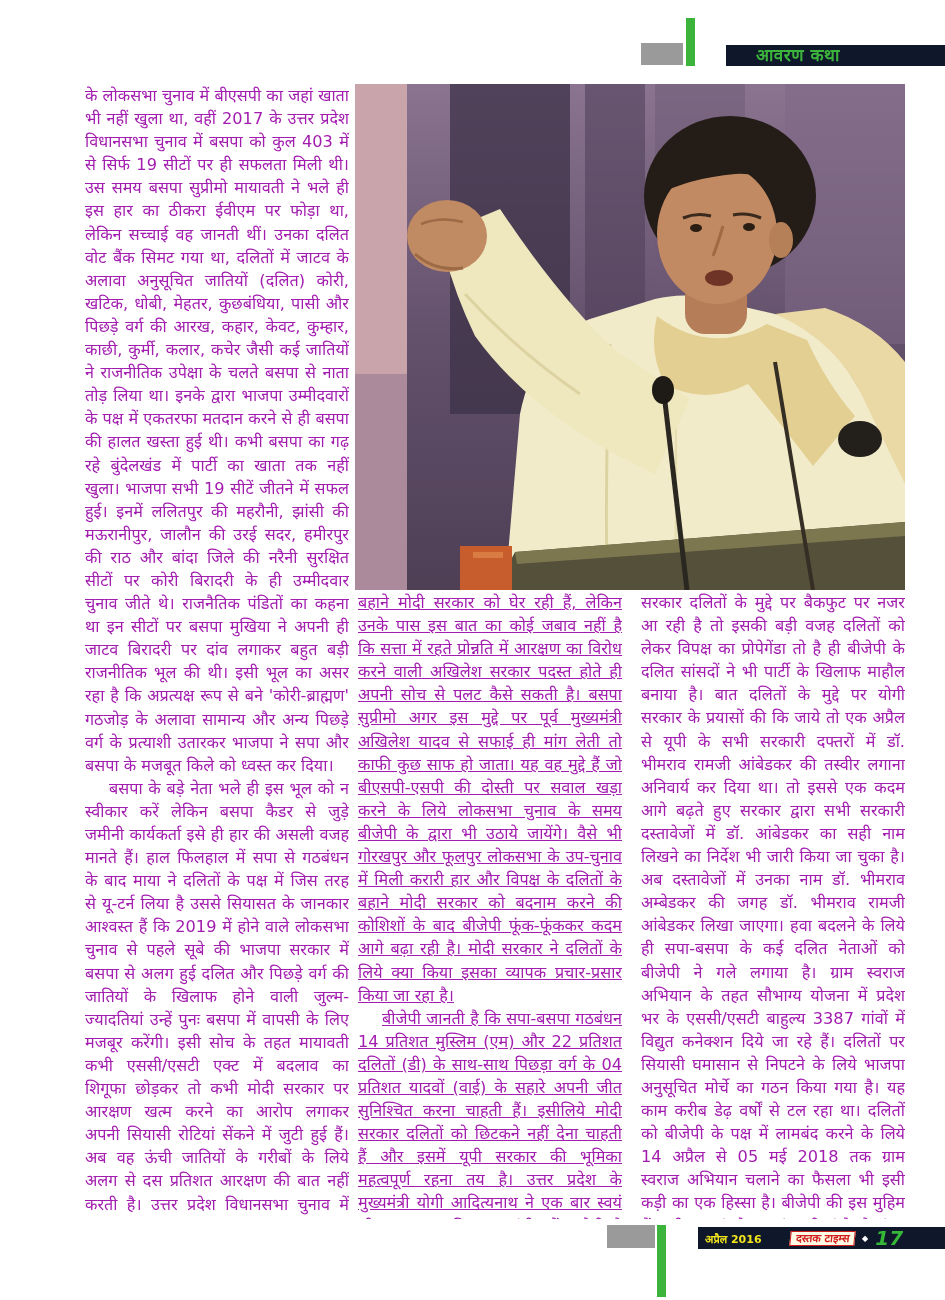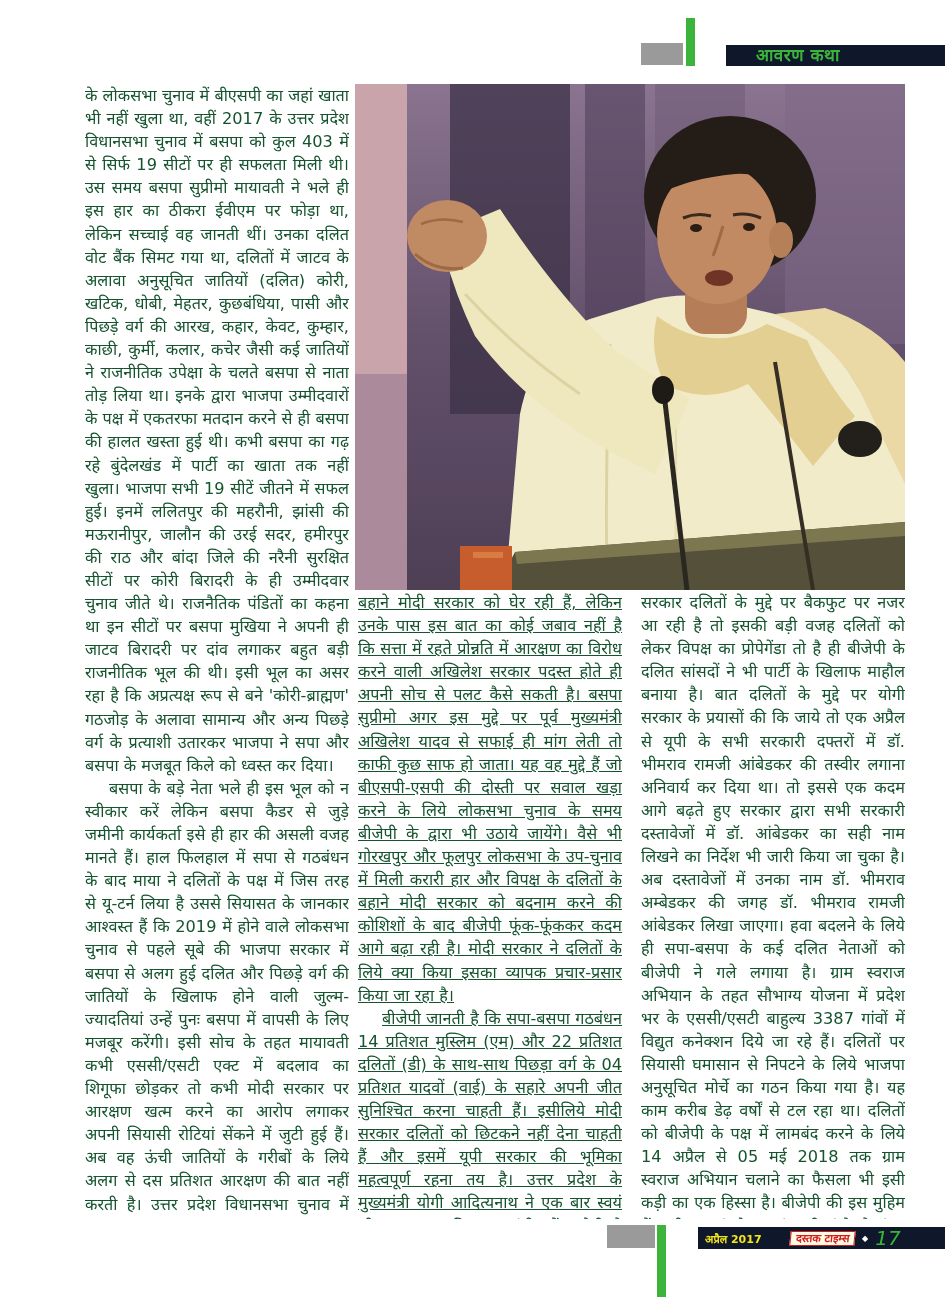--- a/index.html
+++ b/index.html
@@ -7,41 +7,41 @@
         font-family:"DejaVu Sans",sans-serif;}
 
   
   .gray-block{position:absolute;background:#9a9a9a;}
   .green-bar{position:absolute;background:#3cb43c;}
   .black-bar{position:absolute;background:#0f172a;display:flex;align-items:flex-end;margin-left:28px;}
 
   .section-label{color:#3cb43c;font-weight:bold;font-size:17px;padding-left:30px;letter-spacing:.5px;}
 
   
-  .col{position:absolute;width:264px;text-align:justify;color:#14532d;
+  .col{position:absolute;width:264px;text-align:justify;color:#a21caf;
        font-size:16.2px;line-height:23.1px;overflow:hidden;}
   .col1{left:85px;top:84px;height:1134px;}
   .col2{left:358px;top:591px;height:628px;text-decoration:underline;}
   .col3{left:641px;top:591px;height:628px;}
   .para{margin:0;}
   .para.indent{text-indent:24px;}
 
   
   .photo{position:absolute;left:355px;top:84px;width:550px;height:506px;overflow:hidden;}
   .photo svg{display:block;}
 
   
   .footer-bar{left:670px;top:1227px;width:265px;height:22px;padding:0;}
   .footer-inner{display:flex;align-items:center;width:100%;height:100%;}
   .footer-date{color:#f2e51c;font-weight:bold;font-size:11px;margin-left:7px;white-space:nowrap;}
   .mag-logo{background:#fffbe4;border:1px solid #d01c1c;color:#d01c1c;font-weight:bold;
             font-size:11px;line-height:13px;padding:0 5px;margin-left:28px;white-space:nowrap;
             transform:skewX(-6deg);}
   .footer-sep{color:#ffffff;font-size:8px;margin-left:7px;}
-  .page-number{color:#35b838;font-weight:normal;font-style:italic;font-size:20px;margin-left:7px;line-height:1;}
+  .page-number{color:#35b838;font-weight:bold;font-style:italic;font-size:20px;margin-left:7px;line-height:1;}
 </style>
 </head>
 <body>
 
 <div class="page">
 
   <div class="gray-block" style="left:641px;top:43px;width:42px;height:22px;"></div>
   <div class="green-bar" style="left:686px;top:18px;width:9px;height:48px;"></div>
   <div class="black-bar" style="left:698px;top:45px;width:237px;height:21px;">
     <span class="section-label">आवरण कथा</span>
@@ -113,20 +113,20 @@
       <p class="para indent">बीजेपी जानती है कि सपा-बसपा गठबंधन 14 प्रतिशत मुस्लिम (एम) और 22 प्रतिशत दलितों (डी) के साथ-साथ पिछड़ा वर्ग के 04 प्रतिशत यादवों (वाई) के सहारे अपनी जीत सुनिश्चित करना चाहती हैं। इसीलिये मोदी सरकार दलितों को छिटकने नहीं देना चाहती हैं और इसमें यूपी सरकार की भूमिका महत्वपूर्ण रहना तय है। उत्तर प्रदेश के मुख्यमंत्री योगी आदित्यनाथ ने एक बार स्वयं भी बताया था कि प्रधानमंत्री नरेंद्र मोदी ने मुख्यमंत्री बनने के बाद उनसे दलित, किसान और गरीब को टॉप एजेंडा में रखने के लिए कहा था। प्रदेश में सहारनपुर के दंगों को छोड़कर दलितों के साथ कोई बड़ी घटना तो नहीं घटी है, लेकिन फिर भी योगी</p>
     </div>
   <div class="col col3">
       <p class="para">सरकार दलितों के मुद्दे पर बैकफुट पर नजर आ रही है तो इसकी बड़ी वजह दलितों को लेकर विपक्ष का प्रोपेगेंडा तो है ही बीजेपी के दलित सांसदों ने भी पार्टी के खिलाफ माहौल बनाया है। बात दलितों के मुद्दे पर योगी सरकार के प्रयासों की कि जाये तो एक अप्रैल से यूपी के सभी सरकारी दफ्तरों में डॉ. भीमराव रामजी आंबेडकर की तस्वीर लगाना अनिवार्य कर दिया था। तो इससे एक कदम आगे बढ़ते हुए सरकार द्वारा सभी सरकारी दस्तावेजों में डॉ. आंबेडकर का सही नाम लिखने का निर्देश भी जारी किया जा चुका है। अब दस्तावेजों में उनका नाम डॉ. भीमराव अम्बेडकर की जगह डॉ. भीमराव रामजी आंबेडकर लिखा जाएगा। हवा बदलने के लिये ही सपा-बसपा के कई दलित नेताओं को बीजेपी ने गले लगाया है। ग्राम स्वराज अभियान के तहत सौभाग्य योजना में प्रदेश भर के एससी/एसटी बाहुल्य 3387 गांवों में विद्युत कनेक्शन दिये जा रहे हैं। दलितों पर सियासी घमासान से निपटने के लिये भाजपा अनुसूचित मोर्चे का गठन किया गया है। यह काम करीब डेढ़ वर्षों से टल रहा था। दलितों को बीजेपी के पक्ष में लामबंद करने के लिये 14 अप्रैल से 05 मई 2018 तक ग्राम स्वराज अभियान चलाने का फैसला भी इसी कड़ी का एक हिस्सा है। बीजेपी की इस मुहिम में राष्ट्रीय स्वयं सेवक संघ भी कंधे से कंधा मिलाकर चल रहा है।</p>
     </div>
 
   <div class="gray-block" style="left:607px;top:1225px;width:48px;height:23px;"></div>
   <div class="green-bar" style="left:657px;top:1225px;width:9px;height:72px;"></div>
   <div class="black-bar footer-bar">
     <div class="footer-inner">
-      <span class="footer-date">अप्रैल 2017</span>
+      <span class="footer-date">अप्रैल 2016</span>
       <span class="mag-logo">दस्तक टाइम्स</span>
       <span class="footer-sep">◆</span>
       <span class="page-number">17</span>
     </div>
   </div>
 
 </div>
 
 </body></html>

